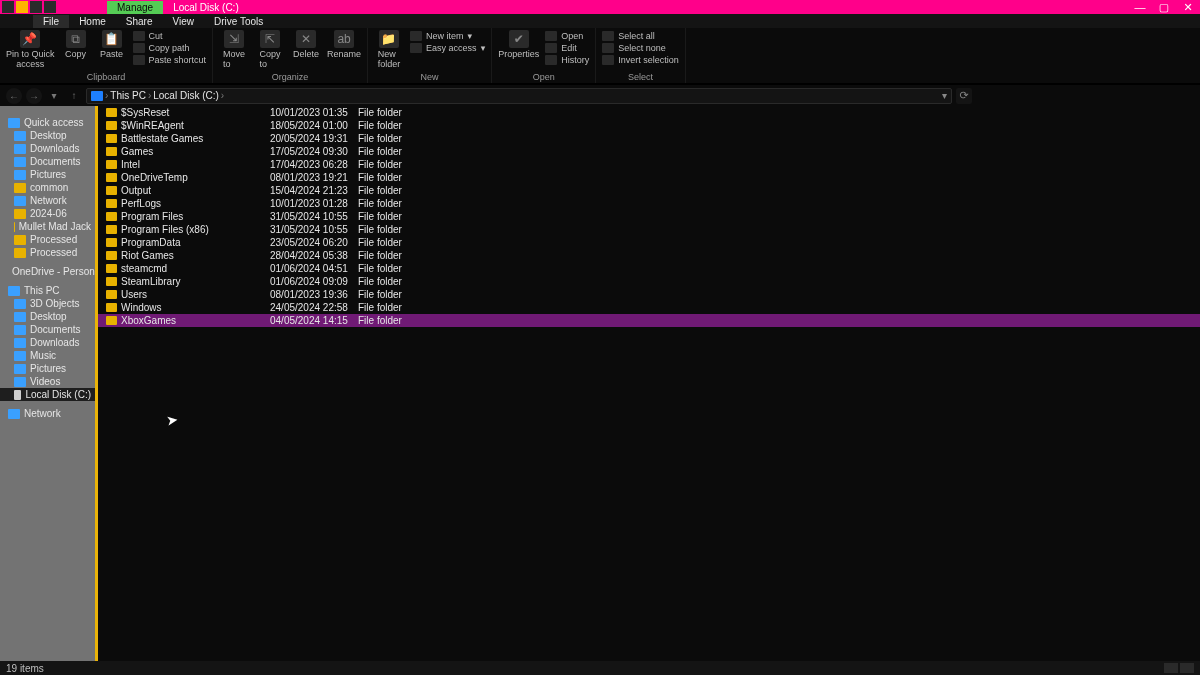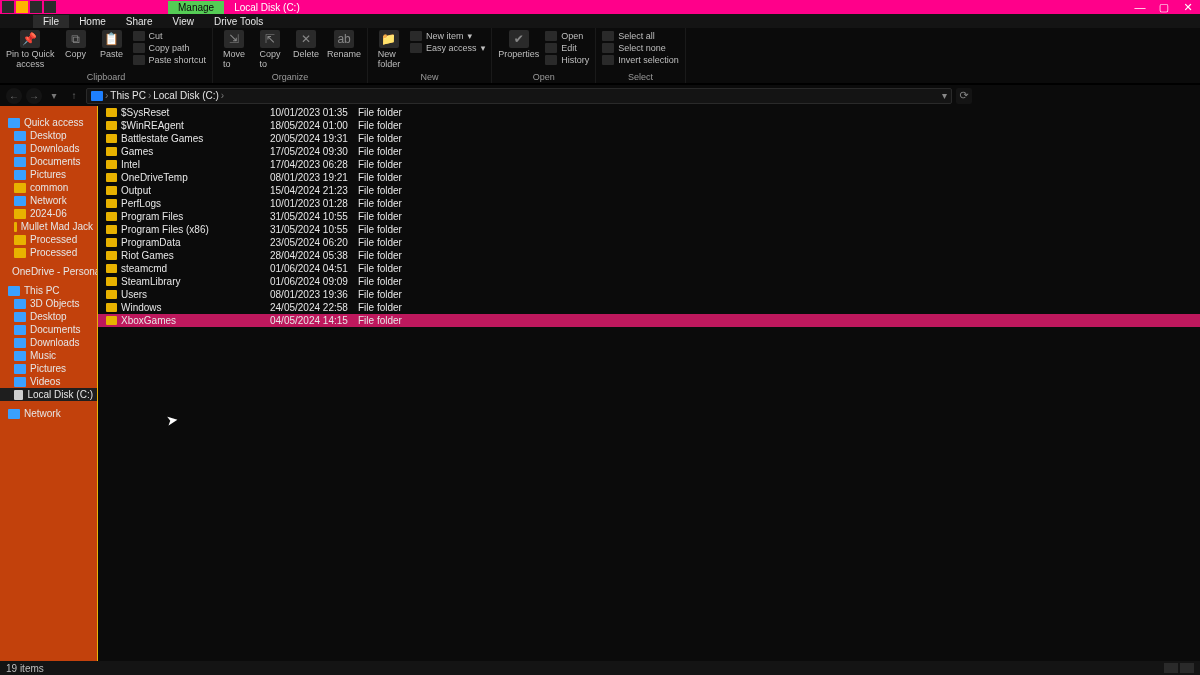--- a/index.html
+++ b/index.html
@@ -30,21 +30,21 @@
     display:flex;align-items:center;
   }
   .tb-icons{display:flex;gap:2px;padding:0 2px;}
   .tb-icons span{width:12px;height:12px;background:#fff3;display:inline-block;}
   .tb-icons .folder{background:#ffb400;}
   .tb-icons .v{background:#2b2b2b;}
   .tb-manage{
     background:var(--accent2);
     color:#0b0b0b;
     padding:1px 10px;
-    margin-left:110px;
+    margin-left:49px;
     font-size:10px;
   }
   .tb-title{
     padding:1px 10px;color:#fff;
     font-size:10px;
   }
   .tb-sys{margin-left:auto;display:flex;}
   .tb-sys span{width:24px;text-align:center;color:#fff;}
   
   .tabs{
@@ -103,22 +103,22 @@
   .refresh{width:16px;height:16px;background:#141414;border-radius:2px;color:#888;display:flex;align-items:center;justify-content:center;font-size:11px;}
   .search{
     width:218px;height:16px;background:#141414;border:1px solid #2a2a2a;border-radius:2px;
     display:flex;align-items:center;justify-content:space-between;
     padding:0 4px;color:#6a6a6a;font-size:10px;font-style:italic;margin-top:48px;
   }
   
   .main{display:flex;height:calc(100% - 14px - 14px - 56px - 22px - 14px);}
   
   .side{
-    width:98px;background:#c2410c;
-    border-right:1px solid #eab308;
+    width:98px;background:#737373;
+    border-right:3px solid #eab308;
     padding:4px 0;
     overflow:hidden;
   }
   .side .it{
     display:flex;align-items:center;gap:4px;
     padding:1px 4px 1px 14px;
     color:var(--fg);font-size:10px;white-space:nowrap;
   }
   .side .it.hi{background:#1e1e1e;}
   .side .it.hd{padding-left:8px;margin-top:6px;}
@@ -153,21 +153,21 @@
     grid-template-columns:164px 88px 72px 56px;
     align-items:center;
     font-size:10px;color:var(--fg);
     padding:0 0 0 8px;
     height:13px;
   }
   .row .nm{display:flex;align-items:center;gap:4px;}
   .row .fi{width:11px;height:9px;background:#e8b200;border-radius:1px;}
   .row .fi.file{background:#bdbdbd;}
   .row .sz{text-align:right;padding-right:6px;}
-  .row.sel{background:#be185d;}
+  .row.sel{background:#701a75;}
   
   .cursor{
     position:absolute;left:166px;top:412px;
     width:10px;height:14px;color:#fff;
     font-size:14px;transform:rotate(-8deg);
   }
   
   .status{
     position:absolute;left:0;right:0;bottom:0;height:14px;
     background:#141414;color:var(--fg-dim);

